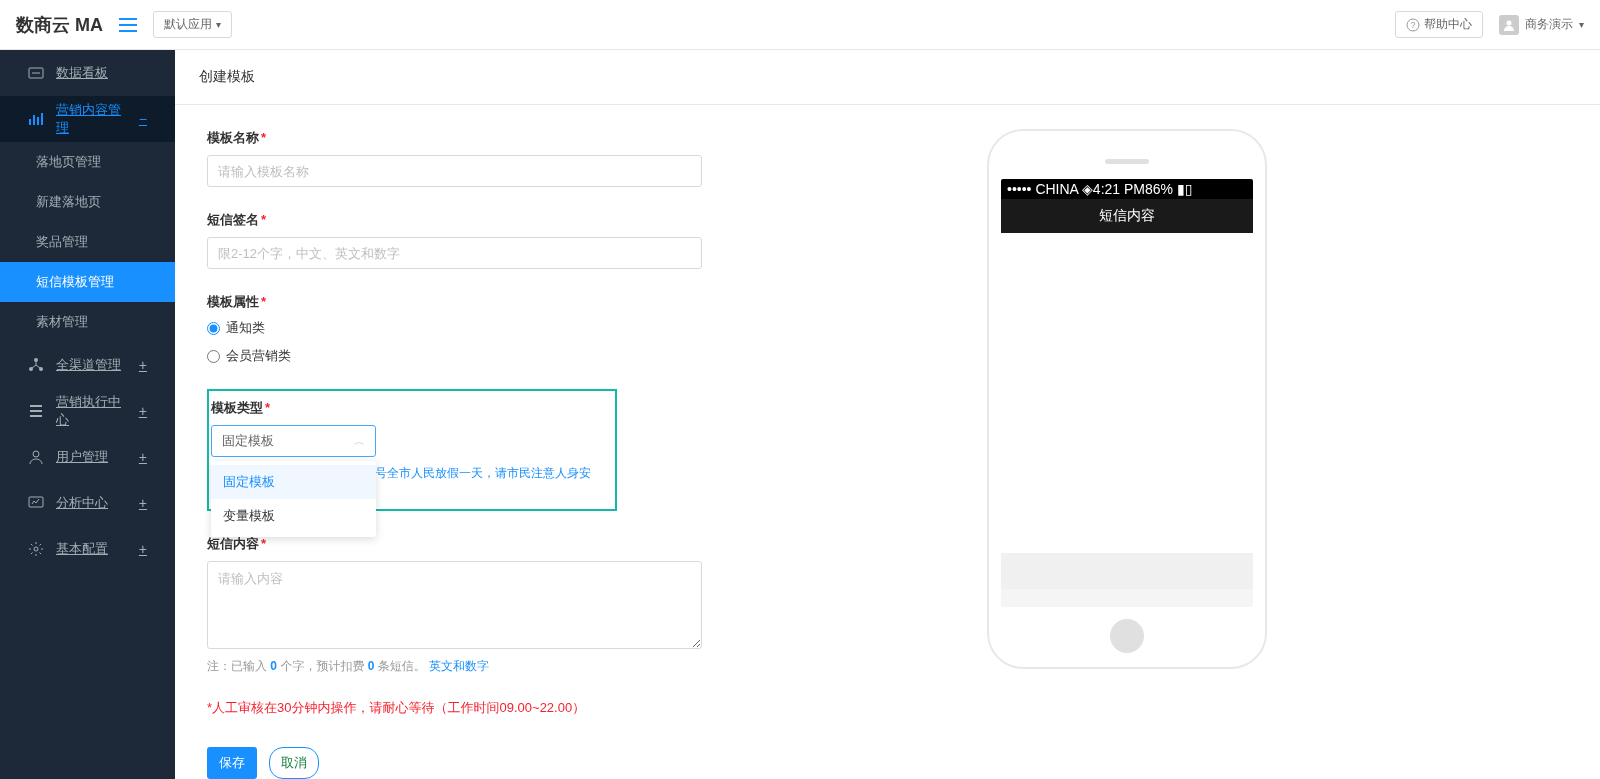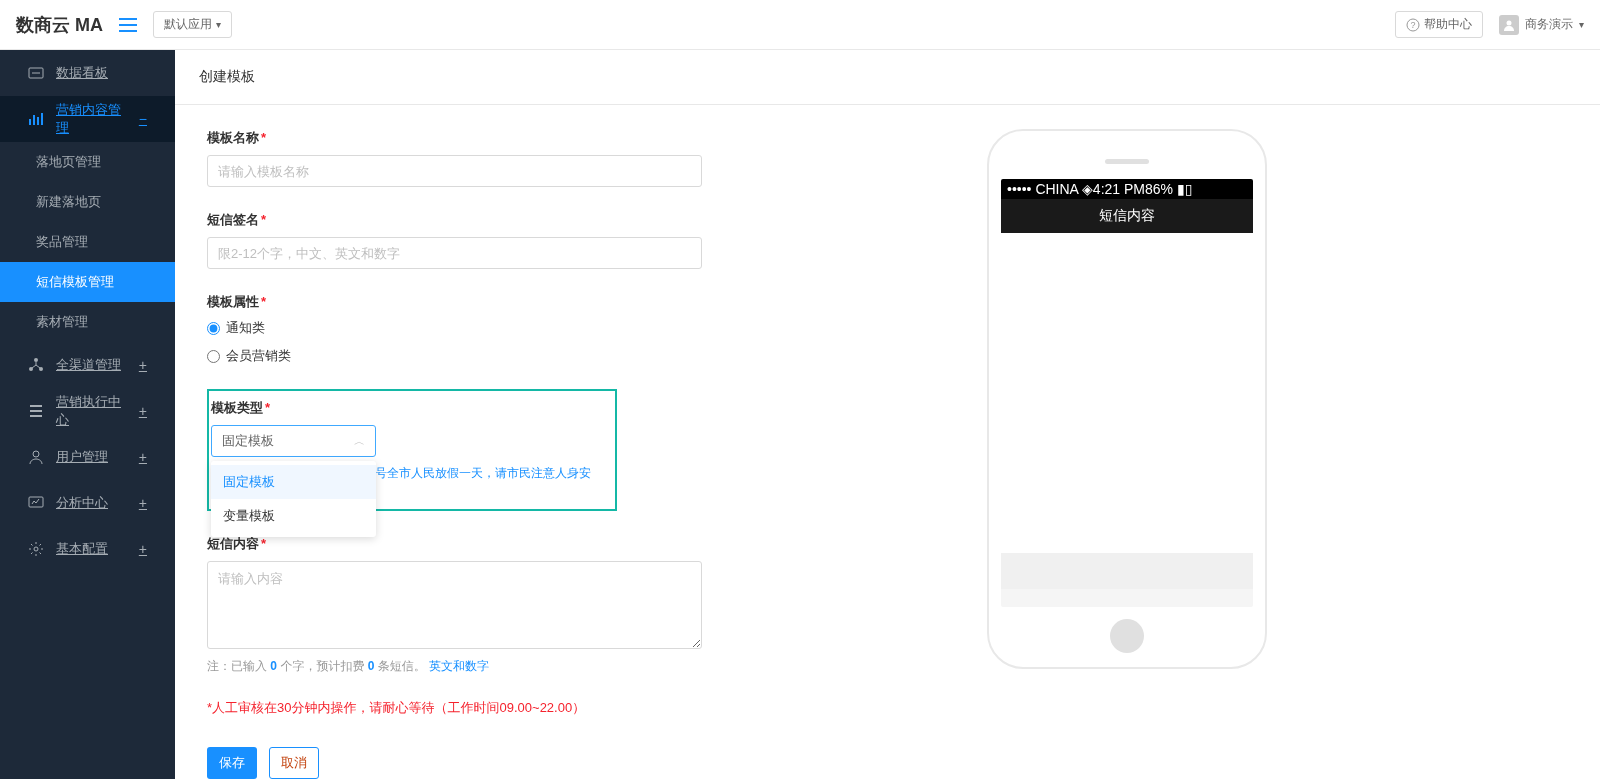--- a/index.html
+++ b/index.html
@@ -53,21 +53,21 @@
 .textarea { width: 495px; height: 88px; border: 1px solid #d9d9d9; border-radius: 3px; padding: 8px 10px; font-size: 13px; color: #333; resize: vertical; }
 .textarea::placeholder { color: #bfbfbf; }
 .hint { font-size: 12px; color: #999; margin-top: 6px; }
 .hint .num { color: #1890ff; font-weight: 600; }
 .hint .link { color: #1890ff; cursor: pointer; }
 .warning { color: #f5222d; font-size: 13px; margin-bottom: 30px; }
 
 .btn-row { display: flex; gap: 12px; }
 .btn { height: 32px; padding: 0 11px; border-radius: 3px; font-size: 13px; cursor: pointer; border: 1px solid transparent; }
 .btn-primary { background: #1890ff; color: #fff; }
-.btn-default { background: #fff; color: #c2410c; border-color: #1890ff; }
+.btn-default { background: #fff; color: #15803d; border-color: #1890ff; border-radius: 14px; }
 
 
 .preview { width: 290px; flex-shrink: 0; }
 .phone { width: 280px; height: 540px; border: 2px solid #e8e8e8; border-radius: 36px; background: #fff; position: relative; padding: 12px; }
 .phone-speaker { position: absolute; top: 28px; left: 50%; transform: translateX(-50%); width: 44px; height: 5px; background: #e0e0e0; border-radius: 3px; }
 .phone-screen { position: absolute; top: 48px; left: 12px; right: 12px; bottom: 60px; background: #f5f5f5; border-radius: 2px; overflow: hidden; }
 .status-bar { background: #000; height: 20px; color: #fff; font-size: 14px; display: flex; align-items: center; padding: 0 6px; }
 .sms-header { background: #1a1a1a; color: #fff; text-align: center; padding: 8px 0; font-size: 14px; }
 .sms-body { flex: 1; background: #fff; height: 320px; }
 .sms-input-area { height: 36px; background: #f0f0f0; }

